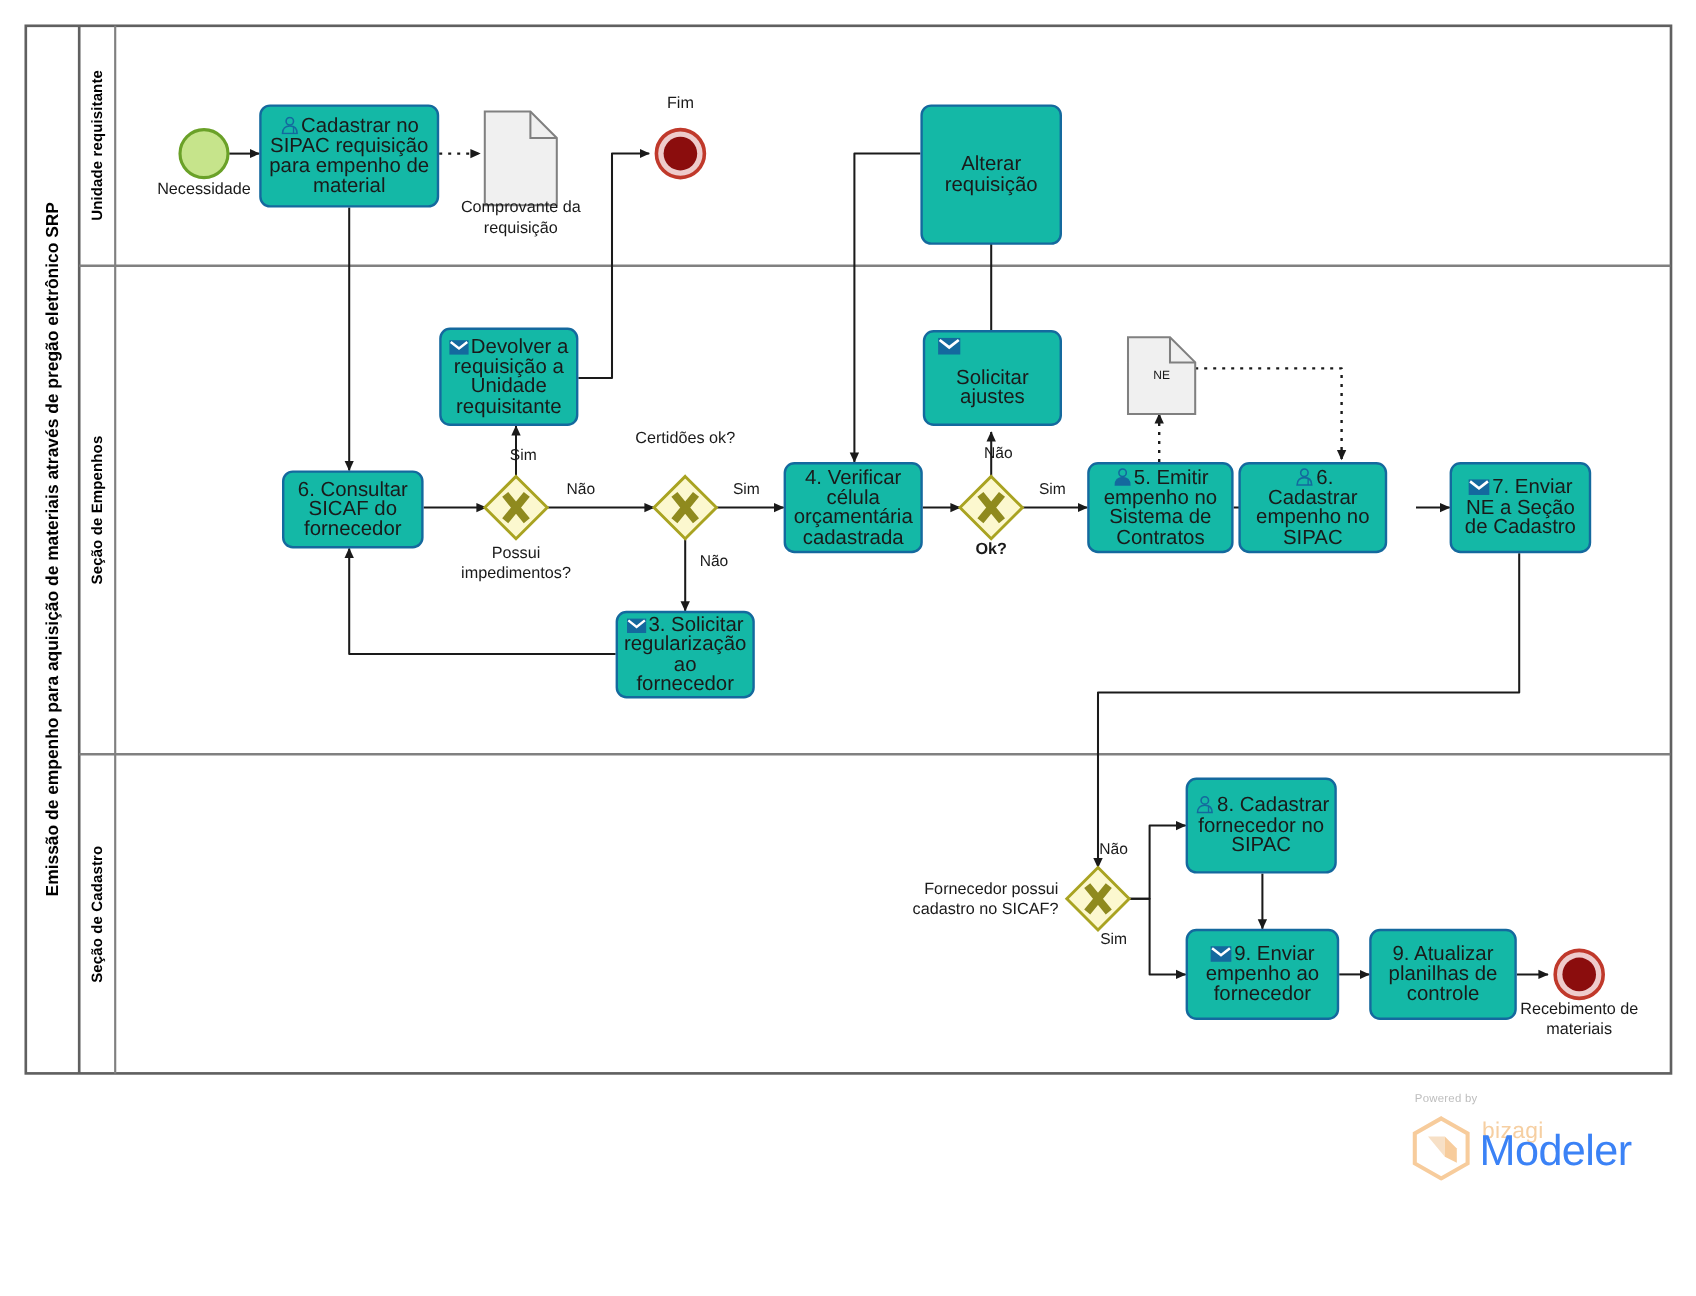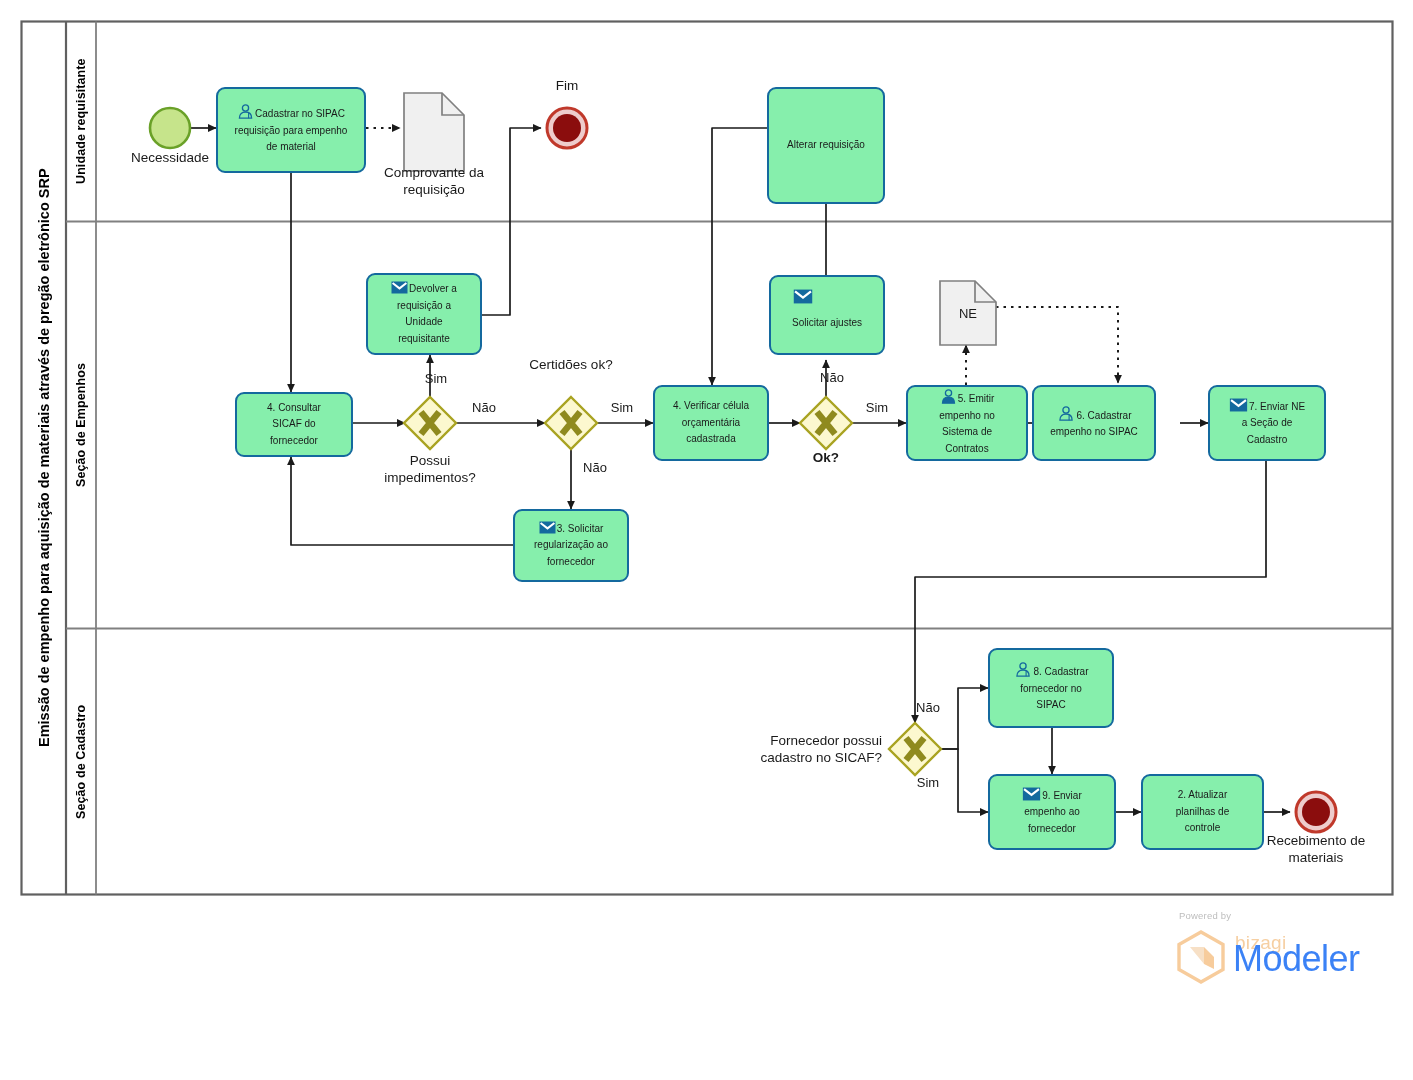--- a/index.html
+++ b/index.html
@@ -3,30 +3,30 @@
 <meta charset="utf-8">
 <style>
   html,body{margin:0;padding:0;background:#ffffff;}
   body{width:1413px;height:1080px;font-family:"Liberation Sans",sans-serif;position:relative;overflow:hidden;}
   #stage{position:absolute;left:0;top:0;width:1413px;height:1080px;}
   svg.diagram{position:absolute;left:0;top:0;width:1413px;height:1080px;}
 
   
   .task{
     position:absolute;
-    background:#86efac;
+    background:#14b8a6;
     border:2.5px solid #14699e;
     border-radius:9px;
     box-sizing:border-box;
     display:flex;align-items:center;justify-content:center;
     text-align:center;
     color:#1a1a1a;
-    font-size:10px;
+    font-size:17px;
     line-height:16.5px;
-    padding:2px 16px;
+    padding:2px 4px;
   }
   .task .tl{display:block;width:100%;}
   .task .mk{display:inline-block;vertical-align:-2px;margin-right:1px;}
   .lane-label{
     position:absolute;
     writing-mode:vertical-rl;
     transform:rotate(180deg);
     display:flex;align-items:center;justify-content:center;
     font-weight:bold;font-size:12.5px;color:#000;
     letter-spacing:.1px;
@@ -44,21 +44,21 @@
     font-size:13.5px;line-height:16.5px;color:#1a1a1a;
   }
   .flowlabel{
     position:absolute;
     font-size:13px;color:#1a1a1a;text-align:center;
   }
   .dataobj{position:absolute;}
   .dataobj .dtext{
     position:absolute;left:0;top:0;width:100%;height:100%;
     display:flex;align-items:center;justify-content:center;
-    font-size:13px;color:#1a1a1a;
+    font-size:10px;color:#1a1a1a;
   }
 
   
   .footer{position:absolute;left:1176px;top:910px;width:180px;height:80px;}
   .footer .pb{position:absolute;left:3px;top:0;font-size:9.5px;color:#bdbdbd;letter-spacing:.2px;}
   .footer .bz{position:absolute;left:59px;top:22px;font-size:19px;color:#f6cfa2;letter-spacing:.3px;}
   .footer .md{position:absolute;left:57px;top:30px;font-size:36px;color:#3b82f6;letter-spacing:-.5px;line-height:38px;}
 </style>
 </head>
 <body>
@@ -225,21 +225,21 @@
   <div class="task" style="left:366px;top:273px;width:116px;height:82px;">
     <span class="tl">
       <svg class="mk" width="17" height="13" viewBox="0 0 17 13">
         <rect x="0.5" y="0.5" width="16" height="12" fill="#14699e"></rect>
         <path d="M1.6,2 L8.5,7.4 L15.4,2" fill="none" stroke="#ffffff" stroke-width="2"></path>
       </svg><span>Devolver a requisição a Unidade requisitante</span>
     </span>
   </div>
 
   <div class="task" style="left:235px;top:392px;width:118px;height:65px;">
-    <span class="tl">4. Consultar SICAF do fornecedor</span>
+    <span class="tl">6. Consultar SICAF do fornecedor</span>
   </div>
 
   <div class="task" style="left:513px;top:509px;width:116px;height:73px;text-align:center;">
     <span class="tl">
       <svg class="mk" width="17" height="13" viewBox="0 0 17 13">
         <rect x="0.5" y="0.5" width="16" height="12" fill="#14699e"></rect>
         <path d="M1.6,2 L8.5,7.4 L15.4,2" fill="none" stroke="#ffffff" stroke-width="2"></path>
       </svg><span>3. Solicitar regularização ao fornecedor</span>
     </span>
   </div>
@@ -298,21 +298,21 @@
   <div class="task" style="left:988px;top:774px;width:128px;height:76px;">
     <span class="tl">
       <svg class="mk" width="19" height="14" viewBox="0 0 17 13">
         <rect x="0.5" y="0.5" width="16" height="12" fill="#14699e"></rect>
         <path d="M1.6,2 L8.5,7.4 L15.4,2" fill="none" stroke="#ffffff" stroke-width="2"></path>
       </svg><span>9. Enviar empenho ao fornecedor</span>
     </span>
   </div>
 
   <div class="task" style="left:1141px;top:774px;width:123px;height:76px;">
-    <span class="tl">2. Atualizar planilhas de controle</span>
+    <span class="tl">9. Atualizar planilhas de controle</span>
   </div>
 
   <div class="footer">
     <div class="pb">Powered by</div>
     <svg style="position:absolute;left:0px;top:20px;" width="52" height="54" viewBox="0 0 52 54">
       <path d="M25,2 L47,14.5 L47,39.5 L25,52 L3,39.5 L3,14.5 z" fill="none" stroke="#f7cc9c" stroke-width="3.4"></path>
       <path d="M14,17 L28,17 L28,34 z" fill="#f7e0c6"></path>
       <path d="M28,17 L38,27 L38,39 L28,34 z" fill="#f7cc9c"></path>
     </svg>
     <div class="bz">bizagi</div>

